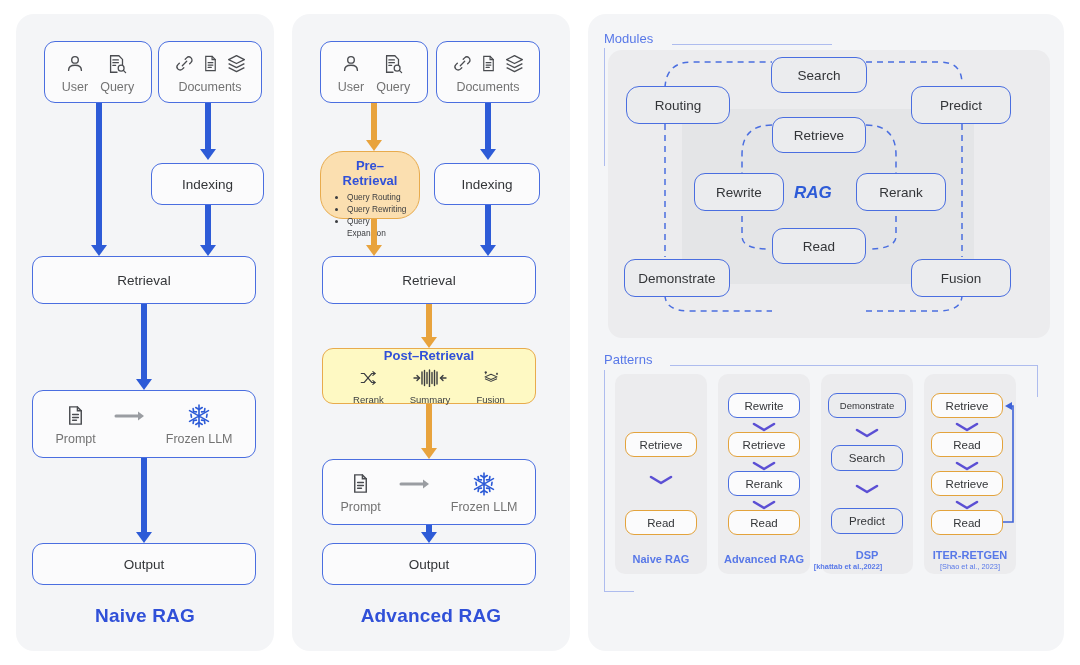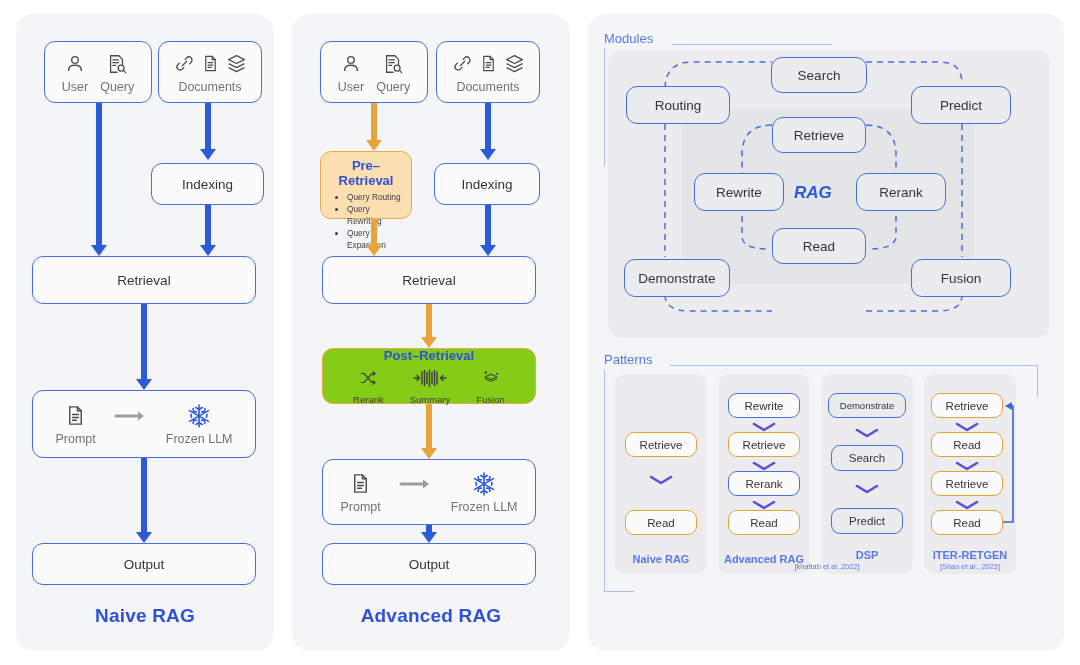--- a/index.html
+++ b/index.html
@@ -82,21 +82,21 @@
     position:absolute;box-sizing:border-box;
     background:#fbdfb0;border:1.6px solid #e8ab4d;border-radius:11px;
     padding:6px 10px 7px 10px;
   }
   .pre-title{color:#3050d8;font-weight:bold;font-size:13px;text-align:center;margin-bottom:3px;}
   .pre-box ul{margin:0;padding-left:16px;}
   .pre-box li{font-size:8.3px;color:#3b3d40;line-height:1.45;}
 
   .post-box{
     position:absolute;box-sizing:border-box;
-    background:#84cc16;border:1.6px solid #e8ab4d;border-radius:11px;
+    background:#fef9c3;border:1.6px solid #e8ab4d;border-radius:11px;
     display:flex;flex-direction:column;align-items:center;justify-content:center;gap:2px;
   }
   .post-title{color:#3050d8;font-weight:bold;font-size:13px;}
   .post-icons{display:flex;gap:26px;}
   .post-icons .ico-cell .lbl{font-size:9.5px;color:#3b3d40;}
 
   
   .section-label{
     position:absolute;color:#5878e8;font-size:13px;font-weight:500;
   }
@@ -309,21 +309,21 @@
       </span>
       <span class="lbl">Documents</span>
     </div>
   </div>
 
   <div class="arrow orange" style="left:365px;top:103px;width:18px;height:48px;">
     <div class="shaft" style="top:0;height:37px;"></div>
       <div class="head"></div>
   </div>
 
-  <div class="pre-box" style="left:320px;top:151px;width:92px;height:68px;">
+  <div class="pre-box" style="left:320px;top:151px;width:100px;height:68px;border-radius:23px;">
     <div class="pre-title">Pre–Retrieval</div>
     <ul>
       <li>Query Routing</li>
       <li>Query Rewriting</li>
       <li>Query Expansion</li>
     </ul>
   </div>
 
   <div class="arrow orange" style="left:365px;top:219px;width:18px;height:37px;">
     <div class="shaft" style="top:0;height:26px;"></div>
@@ -463,21 +463,21 @@
       <path d="M665 295 Q665 311 690 311 L772 311"></path>
       <path d="M866 311 L938 311 Q962 311 962 295"></path>
 
       <path d="M772 125 Q742 125 742 155 L742 188"></path>
       <path d="M866 125 Q896 125 896 155 L896 188"></path>
       <path d="M742 216 L742 236 Q742 249 768 249"></path>
       <path d="M896 216 L896 236 Q896 249 868 249"></path>
     </g>
   </svg>
 
-  <div class="node grayfill" style="left:626px;top:86px;width:104px;height:38px;">
+  <div class="node grayfill" style="left:626px;top:86px;width:104px;height:38px;border-radius:13px;">
     <span>Routing</span>
   </div>
   <div class="node grayfill" style="left:771px;top:57px;width:96px;height:36px;">
     <span>Search</span>
   </div>
   <div class="node grayfill" style="left:911px;top:86px;width:100px;height:38px;">
     <span>Predict</span>
   </div>
   <div class="node grayfill" style="left:624px;top:259px;width:106px;height:38px;">
     <span>Demonstrate</span>
@@ -566,21 +566,21 @@
   </div>
   <div class="chev" style="left:854px;top:483px;">
     <svg width="26" height="12" viewBox="0 0 26 12" fill="none" stroke="#5b4fd4" stroke-width="2.6" stroke-linecap="round" stroke-linejoin="round">
         <path d="M3 3l10 6 10-6"></path>
       </svg>
   </div>
   <div class="pill gray" style="left:831px;top:508px;width:72px;height:26px;">
     <span>Predict</span>
   </div>
   <div class="pcol-label" style="left:821px;top:549px;width:92px;">DSP</div>
-  <div class="pcol-cite" style="left:781px;top:562px;width:92px;">[khattab et al.,2022]</div>
+  <div class="pcol-cite" style="left:802px;top:562px;width:92px;font-weight:bold;">[khattab et al.,2022]</div>
 
   <div class="pill orange" style="left:931px;top:393px;width:72px;height:25px;">
     <span>Retrieve</span>
   </div>
   <div class="chev" style="left:954px;top:421px;">
     <svg width="26" height="12" viewBox="0 0 26 12" fill="none" stroke="#5b4fd4" stroke-width="2.6" stroke-linecap="round" stroke-linejoin="round">
         <path d="M3 3l10 6 10-6"></path>
       </svg>
   </div>
   <div class="pill orange" style="left:931px;top:432px;width:72px;height:25px;">

